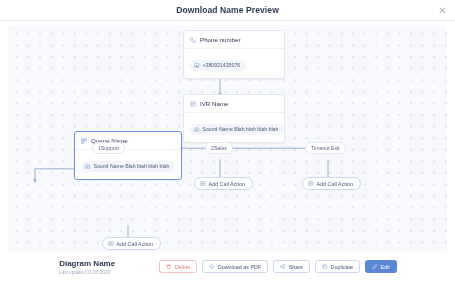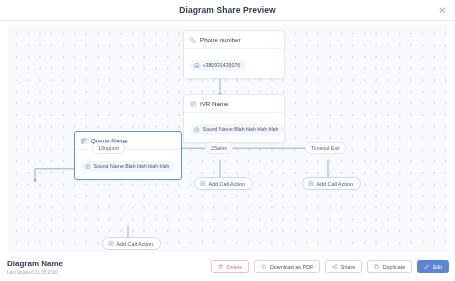--- a/index.html
+++ b/index.html
@@ -130,21 +130,21 @@
     cursor: pointer;
     font-family: "Liberation Sans", sans-serif;
   }
 
   
   .modal-footer {
     flex: 0 0 29px;
     height: 29px;
     display: flex;
     align-items: center;
-    justify-content: space-between;
+    justify-content: center;
     padding: 0 6px 0 7px;
     background: #fff;
     gap: 44px;
   }
   .footer-left { display: flex; flex-direction: column; gap: 2px; }
   .doc-title { font-size: 8px; font-weight: bold; color: #2e3a52; }
   .doc-sub { font-size: 4.6px; color: #a3acbe; }
   .footer-actions { display: flex; align-items: center; gap: 5px; }
   .btn {
     display: inline-flex; align-items: center; gap: 3px;
@@ -161,21 +161,21 @@
   }
   .btn-danger { border-color: #f3c2c2; color: #e07b7b; }
   .btn-primary { background: #5b86d6; border-color: #5b86d6; color: #ffffff; }
 </style>
 </head>
 <body>
 
 <div class="modal">
 
   <div class="modal-header">
-    <div class="modal-title">Diagram Share Preview</div>
+    <div class="modal-title">Download Name Preview</div>
     <button class="close-btn">✕</button>
   </div>
 
   <div class="canvas-wrap">
     <div class="canvas">
 
       <svg class="edges" viewBox="0 0 439 221" preserveAspectRatio="none">
         <defs>
           <marker id="arw" markerWidth="5" markerHeight="5" refX="2.4" refY="2.4" orient="auto" markerUnits="strokeWidth">
             <path d="M0.4,0.6 L4.2,2.4 L0.4,4.2 z" fill="#8fa6cc"></path>

